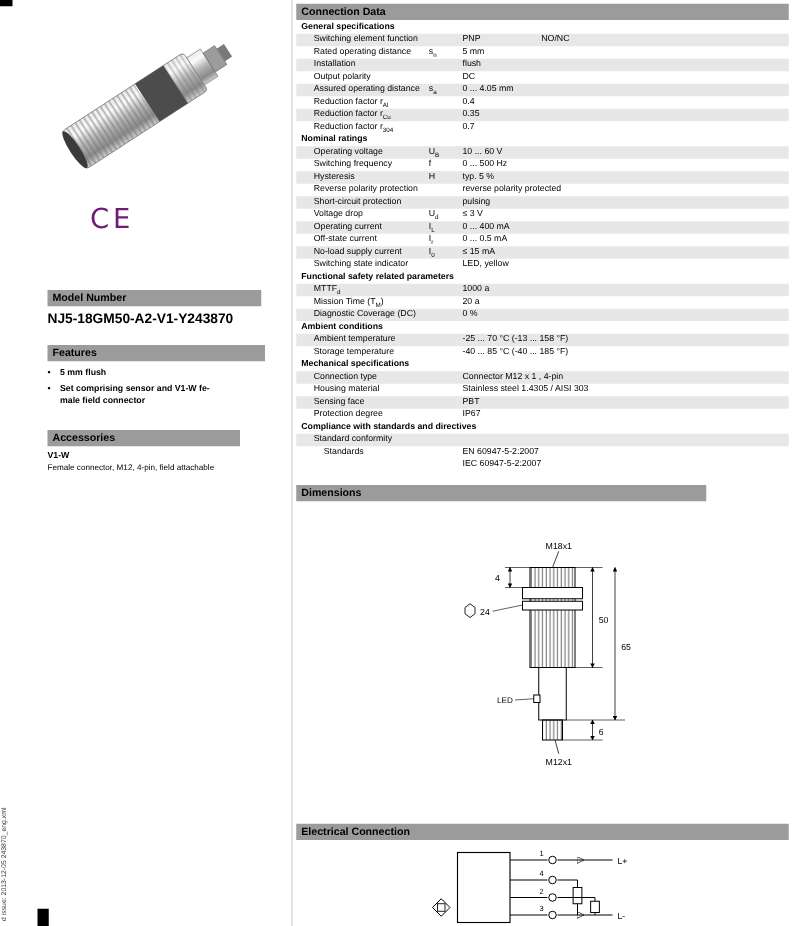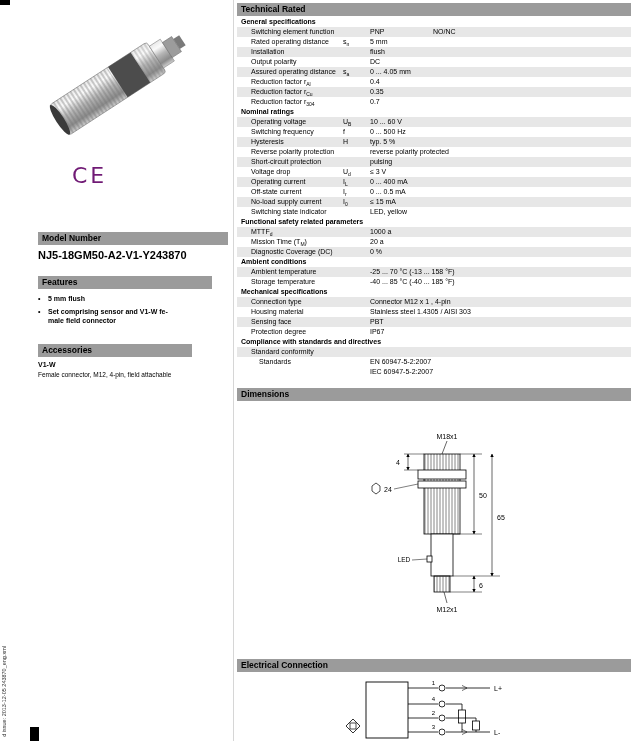--- a/index.html
+++ b/index.html
@@ -66,40 +66,40 @@
       <ellipse cx="9" cy="70" rx="4" ry="17.5" fill="#3a3a3a"></ellipse>
       <rect x="124" y="57" width="13" height="26" fill="url(#met)" stroke="#777" stroke-width="0.5"></rect>
       <rect x="137" y="61" width="11" height="18" fill="#9c9c9c" stroke="#666" stroke-width="0.5"></rect>
       <rect x="148" y="64" width="7" height="12" fill="#7a7a7a"></rect>
     </g>
   </svg>
 </div>
 
 <div class="ce">CE</div>
 
-<div class="bar" style="left:38px;top:232px;width:190px">Model Number</div>
+<div class="bar" style="left:38px;top:232px;width:171px">Model Number</div>
 <div class="model-value">NJ5-18GM50-A2-V1-Y243870</div>
 
 <div class="bar" style="left:38px;top:276px;width:174px">Features</div>
 <div class="bullets" id="features-list">
     <div class="bullet-row">
       <span class="bullet">•</span>
       <div>5 mm flush</div>
     </div>
     <div class="bullet-row">
       <span class="bullet">•</span>
       <div>Set comprising sensor and V1-W fe-<br>male field connector</div>
     </div>
   </div>
 
 <div class="bar" style="left:38px;top:344px;width:154px">Accessories</div>
 <div class="acc-name">V1-W</div>
 <div class="acc-desc">Female connector, M12, 4-pin, field attachable</div>
 
-<div class="bar" style="left:237px;top:3px;width:394px">Technical Rated</div>
+<div class="bar" style="left:237px;top:3px;width:394px">Connection Data</div>
 
 <div id="tech-table">
     <div class="t-row t-sec">General specifications</div>
     <div class="t-row shade">
       <span class="t-label">Switching element function</span>
       <span class="t-val">PNP</span>
       <span class="t-val2">NO/NC</span>
     </div>
     <div class="t-row">
       <span class="t-label">Rated operating distance</span>
@@ -221,21 +221,21 @@
     <div class="t-row t-sec">Compliance with standards and directives</div>
     <div class="t-row shade">
       <span class="t-label">Standard conformity</span>
     </div>
     <div class="t-row tall">
       <span class="t-label ind2">Standards</span>
       <span class="t-val">EN 60947-5-2:2007<br>IEC 60947-5-2:2007</span>
     </div>
   </div>
 
-<div class="bar" style="left:237px;top:388px;width:394px">Dimensions</div>
+<div class="bar" style="left:237px;top:388px;width:328px">Dimensions</div>
 
 <div class="abs" style="left:352px;top:428px;width:230px;height:200px">
   <svg width="230" height="200" viewBox="0 0 230 200">
     <defs>
       <marker id="arr" viewBox="0 0 10 10" refX="9" refY="5" markerWidth="6" markerHeight="6" orient="auto-start-reverse">
         <path d="M0,0 L10,5 L0,10 z" fill="#000"></path>
       </marker>
       <pattern id="thr" width="3" height="10" patternUnits="userSpaceOnUse">
         <line x1="1" y1="0" x2="1" y2="10" stroke="#666" stroke-width="0.8"></line>
       </pattern>

